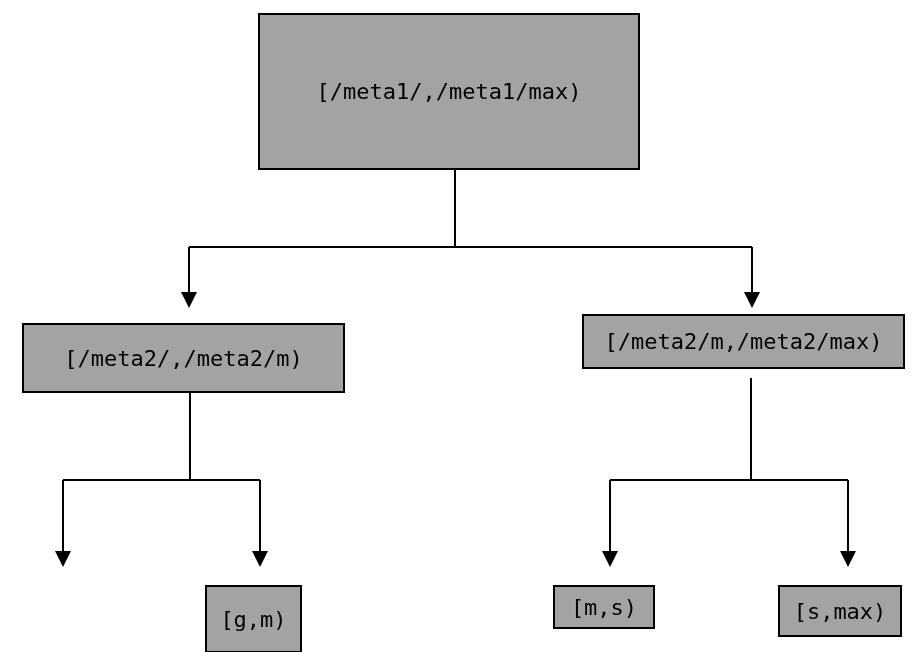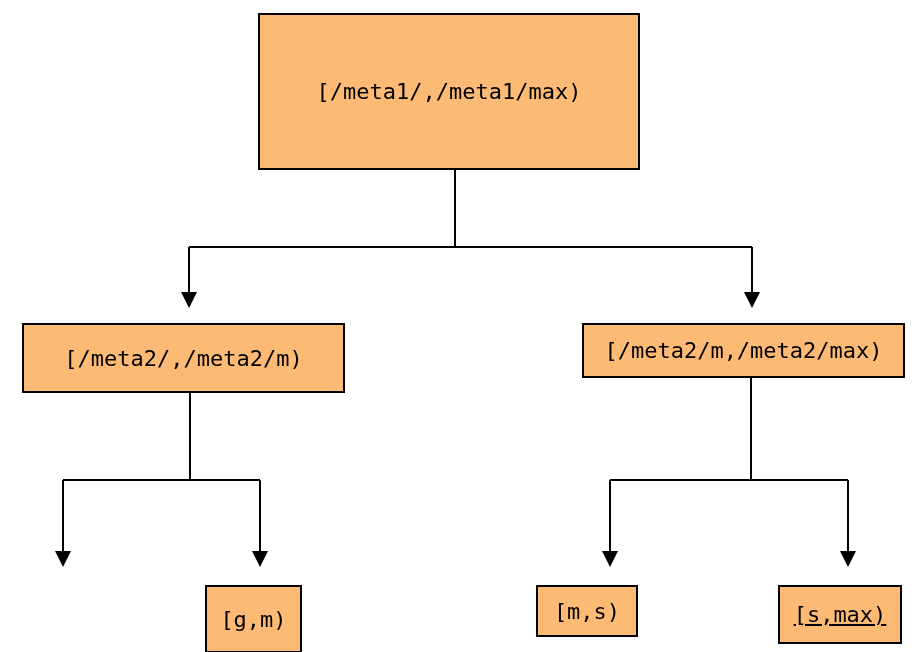--- a/index.html
+++ b/index.html
@@ -23,21 +23,21 @@
     height: 652px;
     pointer-events: none;
   }
   .node {
     position: absolute;
     box-sizing: border-box;
     display: flex;
     align-items: center;
     justify-content: center;
     border: 2px solid #000000;
-    background: #fdba74;
+    background: #a3a3a3;
     color: #000000;
     font-size: 22px;
     white-space: nowrap;
   }
 </style>
 </head>
 <body>
 
 <div class="canvas">
 
@@ -54,22 +54,22 @@
       <polygon points="252,551 268,551 260,567"></polygon>
       <polygon points="602,551 618,551 610,567"></polygon>
       <polygon points="840,551 856,551 848,567"></polygon>
     </g>
   </svg>
 
   <div class="node" style="left:258px; top:13px;  width:382px; height:157px;">[/meta1/,/meta1/max)</div>
 
   <div class="node" style="left:22px;  top:323px; width:323px; height:70px;">[/meta2/,/meta2/m)</div>
 
-  <div class="node" style="left:582px; top:323px; width:323px; height:55px;">[/meta2/m,/meta2/max)</div>
+  <div class="node" style="left:582px; top:314px; width:323px; height:55px;">[/meta2/m,/meta2/max)</div>
 
 
   <div class="node" style="left:205px; top:585px; width:97px;  height:68px;">[g,m)</div>
 
-  <div class="node" style="left:536px; top:585px; width:102px; height:52px;">[m,s)</div>
+  <div class="node" style="left:553px; top:585px; width:102px; height:44px;">[m,s)</div>
 
-  <div class="node" style="left:778px; top:585px; width:124px; height:59px;text-decoration:underline;">[s,max)</div>
+  <div class="node" style="left:778px; top:585px; width:124px; height:52px;">[s,max)</div>
 
 </div>
 
 </body></html>

